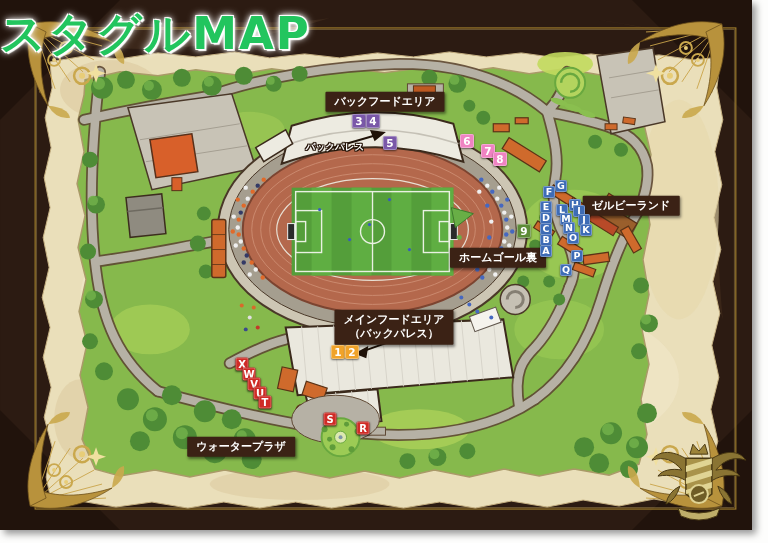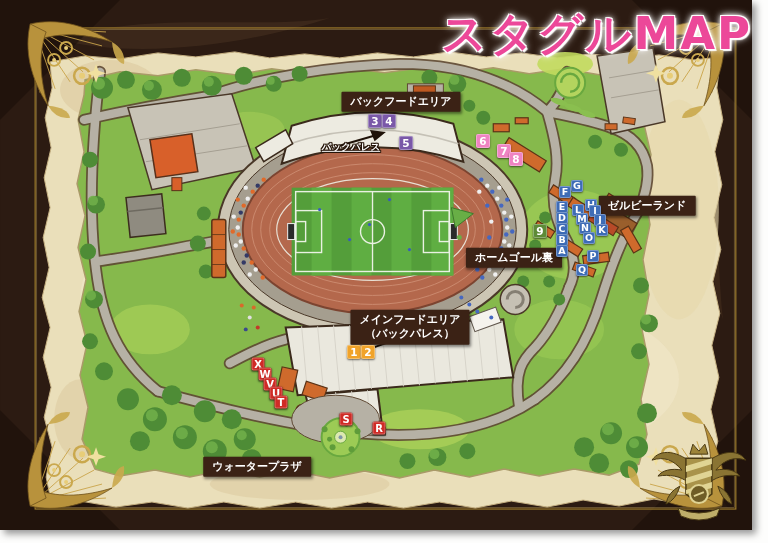--- a/index.html
+++ b/index.html
@@ -1,36 +1,36 @@
 <!DOCTYPE html>
 <html><head>
 <meta charset="utf-8">
 <style>
   html,body{margin:0;padding:0;width:768px;height:543px;overflow:hidden;background:#fdfdfc;
             font-family:"DejaVu Sans",sans-serif;}
   .poster{position:absolute;left:0;top:0;width:752px;height:530px;background:#2c1b12;
           box-shadow:4px 4px 7px rgba(0,0,0,.4);}
   .art{position:absolute;left:0;top:0;width:752px;height:530px;}
-  .title{position:absolute;left:0;top:4px;width:100%;text-align:right;
-         font-size:45px;font-weight:800;letter-spacing:2px;color:#ec4899;
+  .title{position:absolute;left:0;top:4px;width:100%;text-align:left;
+         font-size:45px;font-weight:800;letter-spacing:2px;color:#22c55e;
          text-shadow:0 0 3px #fff,0 0 6px #fff,0 0 10px #fff,
            1px 1px 0 #fff,-1px -1px 0 #fff,1px -1px 0 #fff,-1px 1px 0 #fff,
            2px 2px 1px #fff;}
-  .overlay{position:absolute;left:16px;top:0;width:752px;height:530px;}
+  .overlay{position:absolute;left:0;top:0;width:752px;height:530px;}
   .area-label{position:absolute;transform:translate(-50%,-50%);white-space:nowrap;
               text-align:center;font-weight:bold;line-height:1.3;}
   .area-label.box{background:#3b2215;color:#fff;padding:3px 9px;font-size:11px;
                   box-shadow:1px 2px 3px rgba(0,0,0,.45);border-radius:1px;}
   .area-label.plain{color:#fff;font-size:9.5px;
      text-shadow:1px 0 0 #241307,-1px 0 0 #241307,0 1px 0 #241307,0 -1px 0 #241307,
-                 1px 1px 0 #241307,-1px -1px 0 #241307,1px -1px 0 #241307,-1px 1px 0 #241307;text-decoration:underline;}
+                 1px 1px 0 #241307,-1px -1px 0 #241307,1px -1px 0 #241307,-1px 1px 0 #241307;}
   [data-name="area-label-zelvia-gate"]{font-size:9px;padding:2px 7px;}
   [data-name="area-label-home-goal-back"]{font-size:9px;padding:2px 6px;}
   [data-name="area-label-main-food-area"]{font-size:10px;padding:3px 10px;}
-  [data-name="area-label-water-plaza"]{font-size:11.5px;padding:4px 12px;margin-top:20px;}
+  [data-name="area-label-water-plaza"]{font-size:11.5px;padding:4px 12px;}
   .marker{position:absolute;width:14px;height:14px;transform:translate(-50%,-50%);
           color:#fff;font-weight:bold;font-size:10.5px;line-height:14px;text-align:center;
           border-radius:2px;box-shadow:0 1px 2px rgba(0,0,0,.55),inset 0 0 0 1px rgba(255,255,255,.3);}
   .marker.blue{width:12px;height:12px;line-height:12px;font-size:9.5px;}
   .marker.red{width:13px;height:13px;line-height:13px;font-size:10px;}
 </style>
 </head>
 <body>
 
 <div class="poster" data-name="stadium-gourmet-map-poster">

